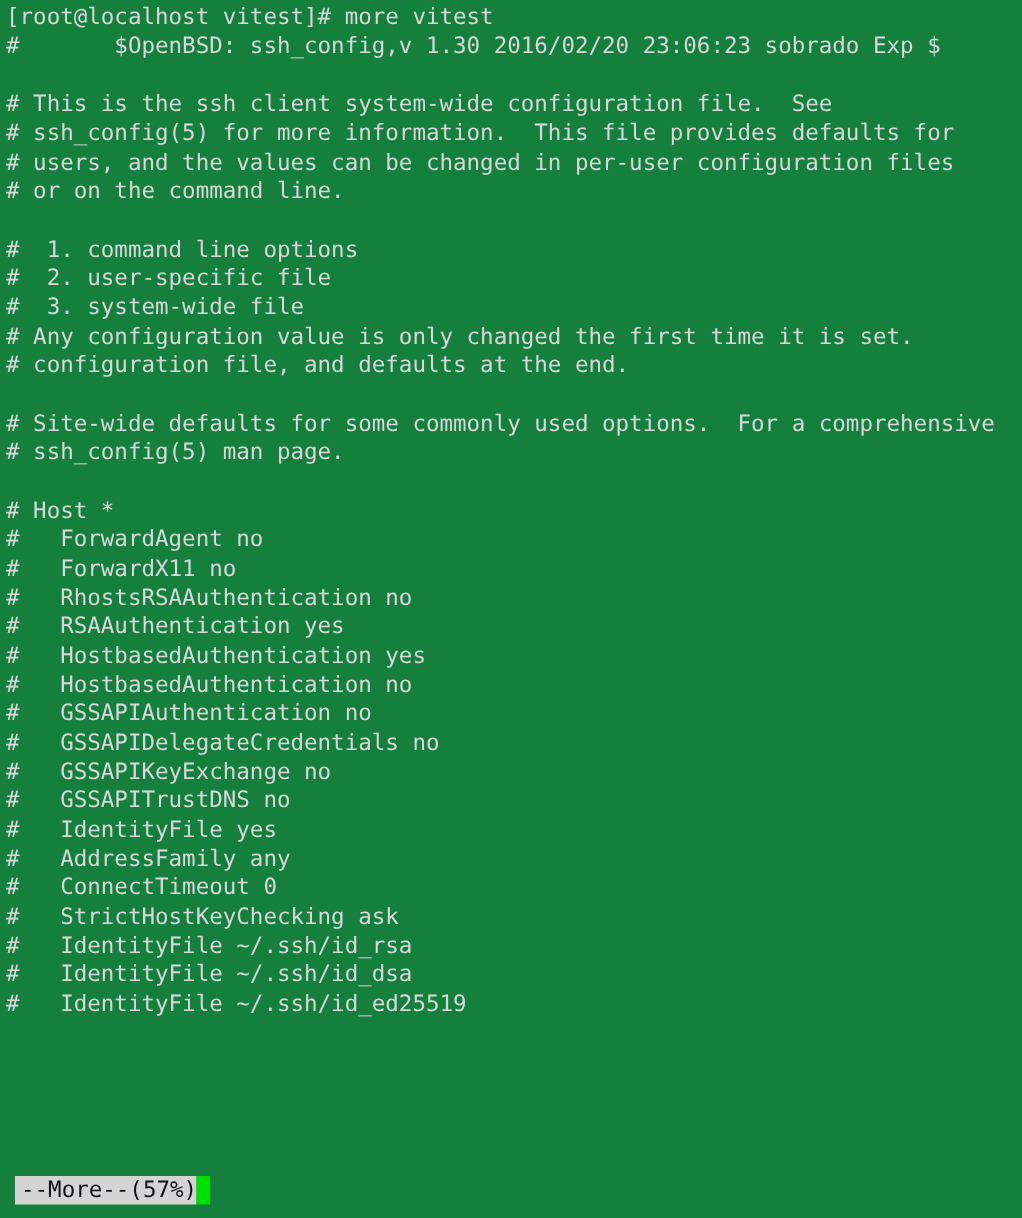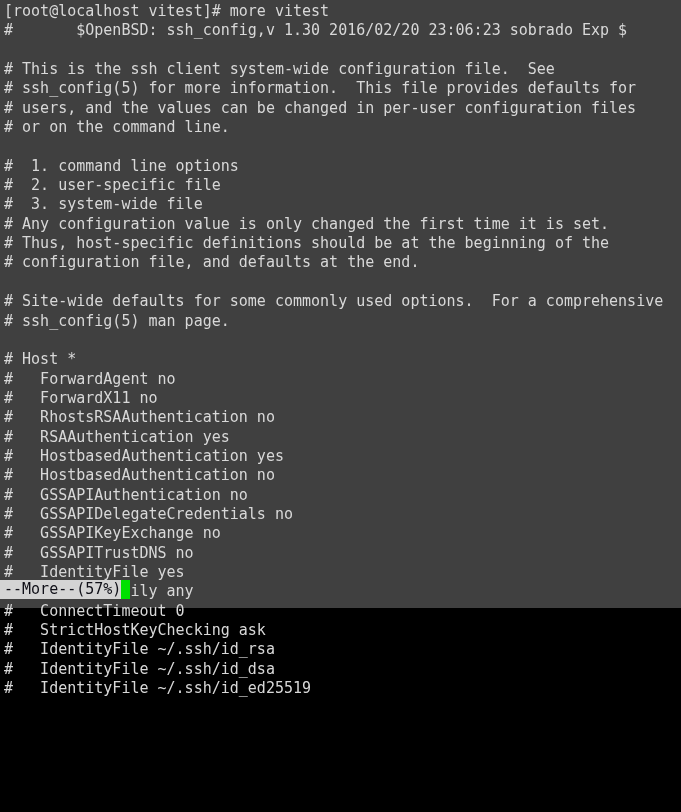--- a/index.html
+++ b/index.html
@@ -10,22 +10,22 @@
   }
   body {
     width: 681px;
     height: 812px;
     overflow: hidden;
     font-family: "DejaVu Sans Mono", "Liberation Mono", monospace;
   }
   #terminal {
     position: relative;
     width: 681px;
-    height: 608px;
-    background: #404040;
+    height: 812px;
+    background: #15803d;
     color: #d8d8d8;
     font-family: "DejaVu Sans Mono", "Liberation Mono", monospace;
     font-size: 15px;
     line-height: 19.35px;
     padding: 2px 0 0 4px;
     box-sizing: border-box;
     letter-spacing: 0px;
   }
   .term-line {
     display: block;
@@ -51,20 +51,21 @@
   }
   .more-text {
     background: #d4d4d4;
     color: #101018;
     font-family: "DejaVu Sans Mono", "Liberation Mono", monospace;
     font-size: 15px;
     line-height: 19px;
     padding: 0 0 0 4px;
     white-space: pre;
     display: inline-block;
+    margin-left: 10px;
   }
   .more-cursor {
     display: inline-block;
     width: 9px;
     height: 19px;
     background: #00e000;
   }
 </style>
 </head>
 <body>
@@ -76,21 +77,20 @@
       <div class="term-line blank"></div>
       <div class="term-line"># This is the ssh client system-wide configuration file.  See</div>
       <div class="term-line"># ssh_config(5) for more information.  This file provides defaults for</div>
       <div class="term-line"># users, and the values can be changed in per-user configuration files</div>
       <div class="term-line"># or on the command line.</div>
       <div class="term-line blank"></div>
       <div class="term-line">#  1. command line options</div>
       <div class="term-line">#  2. user-specific file</div>
       <div class="term-line">#  3. system-wide file</div>
       <div class="term-line"># Any configuration value is only changed the first time it is set.</div>
-      <div class="term-line"># Thus, host-specific definitions should be at the beginning of the</div>
       <div class="term-line"># configuration file, and defaults at the end.</div>
       <div class="term-line blank"></div>
       <div class="term-line"># Site-wide defaults for some commonly used options.  For a comprehensive</div>
       <div class="term-line"># ssh_config(5) man page.</div>
       <div class="term-line blank"></div>
       <div class="term-line"># Host *</div>
       <div class="term-line">#   ForwardAgent no</div>
       <div class="term-line">#   ForwardX11 no</div>
       <div class="term-line">#   RhostsRSAAuthentication no</div>
       <div class="term-line">#   RSAAuthentication yes</div>

